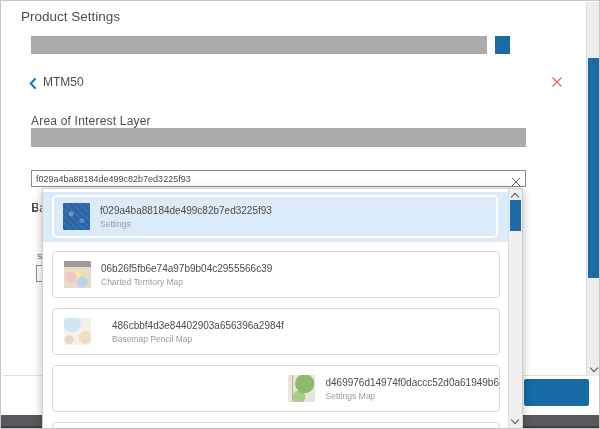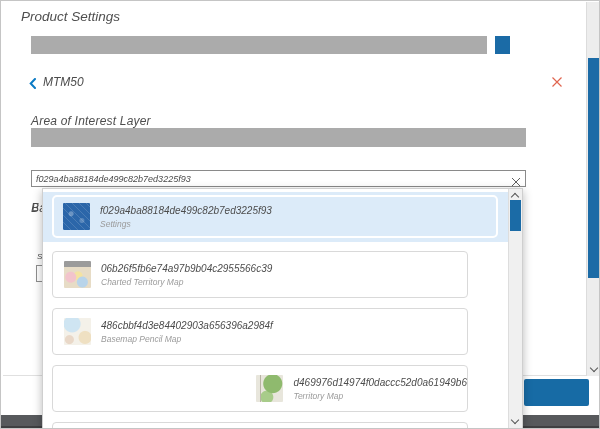--- a/index.html
+++ b/index.html
@@ -1,21 +1,21 @@
 <!DOCTYPE html>
 <html><head>
 <meta charset="utf-8">
 <style>
   html,body{margin:0;padding:0;background:#fff;}
   .screen{
     position:relative;width:600px;height:429px;box-sizing:border-box;
     background:#fff;border:1px solid #c5c5c5;overflow:hidden;
     font-family:"Liberation Sans", sans-serif;color:#4c4c4c;
   }
-  .abs{position:absolute;font-style:italic;}
+  .abs{position:absolute;}
   .page-title{left:20px;top:8px;font-size:13.5px;color:#4f4f4f;}
   .redact-bar{background:#ababab;}
   .bar-top{left:30px;top:35px;width:456px;height:18px;}
   .blue-square{left:494px;top:35px;width:15px;height:18px;background:#1b6ba6;}
   .back-row{left:28px;top:74px;display:flex;align-items:flex-start;gap:7px;cursor:pointer;}
   .back-label{font-size:12px;color:#4c4c4c;}
   .close-x{left:550px;top:73px;width:12px;height:12px;cursor:pointer;}
   .field-label{font-size:12px;color:#4d4d4d;letter-spacing:.2px;}
   .aoi-label{left:30px;top:113px;}
   .aoi-bar{left:30px;top:127px;width:495px;height:19px;}
@@ -48,26 +48,26 @@
     left:41px;top:187px;width:481px;height:241px;box-sizing:border-box;
     background:#fff;border:1px solid #cfcfcf;box-shadow:0 3px 9px rgba(0,0,0,.28);
     z-index:10;overflow:hidden;
   }
   .dd-scroll{position:absolute;right:0;top:0;bottom:0;width:14px;background:#f0f0f0;
     border-left:1px solid #dddddd;box-sizing:border-box;}
   .dd-scroll .up-arrow{position:absolute;left:3px;top:5px;}
   .dd-scroll .down-arrow{position:absolute;left:3px;bottom:5px;}
   .dd-thumb{position:absolute;left:1px;top:11px;width:11px;height:31px;background:#1b6ba6;}
   .dd-row-selected{position:absolute;left:0;top:3px;width:466px;height:50px;background:#dcebf9;}
-  .dd-card{position:absolute;left:9px;width:416px;height:47px;box-sizing:border-box;
+  .dd-card{position:absolute;left:9px;width:448px;height:47px;box-sizing:border-box;
     background:#fff;border:1px solid #d9d9d9;border-radius:4px;
     display:flex;align-items:center;cursor:pointer;}
   .dd-card.sel{left:9px;top:6px;width:446px;height:43px;background:transparent;
     border:2px solid #ffffff;border-radius:5px;}
-  .card2{top:62px;} .card3{top:119px;} .card4{top:176px;justify-content:flex-end;}
+  .card2{top:62px;} .card3{top:119px;gap:11px;} .card4{top:176px;justify-content:flex-end;}
   .card5{top:233px;height:12px;border-radius:4px 4px 0 0;}
   .thumb{width:27px;height:27px;margin-left:11px;flex:0 0 27px;border-radius:1px;}
   .dd-card.sel .thumb{margin-left:9px;}
   .t1{background:
       radial-gradient(circle at 30% 40%, rgba(255,255,255,.3) 0 2px, transparent 3px),
       radial-gradient(circle at 70% 65%, rgba(255,255,255,.22) 0 2px, transparent 3px),
       repeating-linear-gradient(45deg, rgba(255,255,255,.14) 0 1px, transparent 1px 5px),
       #2b66a9;}
   .t2{background:
       linear-gradient(#9b9b9b 0 6px, rgba(0,0,0,0) 6px),
@@ -163,21 +163,21 @@
       <div class="card-text">
         <span class="card-title">486cbbf4d3e84402903a656396a2984f</span>
         <span class="card-sub">Basemap Pencil Map</span>
       </div>
     </div>
 
     <div class="dd-card card4">
       <div class="thumb t4"></div>
       <div class="card-text">
         <span class="card-title">d469976d14974f0daccc52d0a61949b6</span>
-        <span class="card-sub">Territory Map</span>
+        <span class="card-sub">Settings Map</span>
       </div>
     </div>
 
     <div class="dd-card card5"></div>
 
     <div class="dd-scroll">
       <span class="chev up up-arrow"></span>
       <div class="dd-thumb"></div>
       <span class="chev down down-arrow"></span>
     </div>

